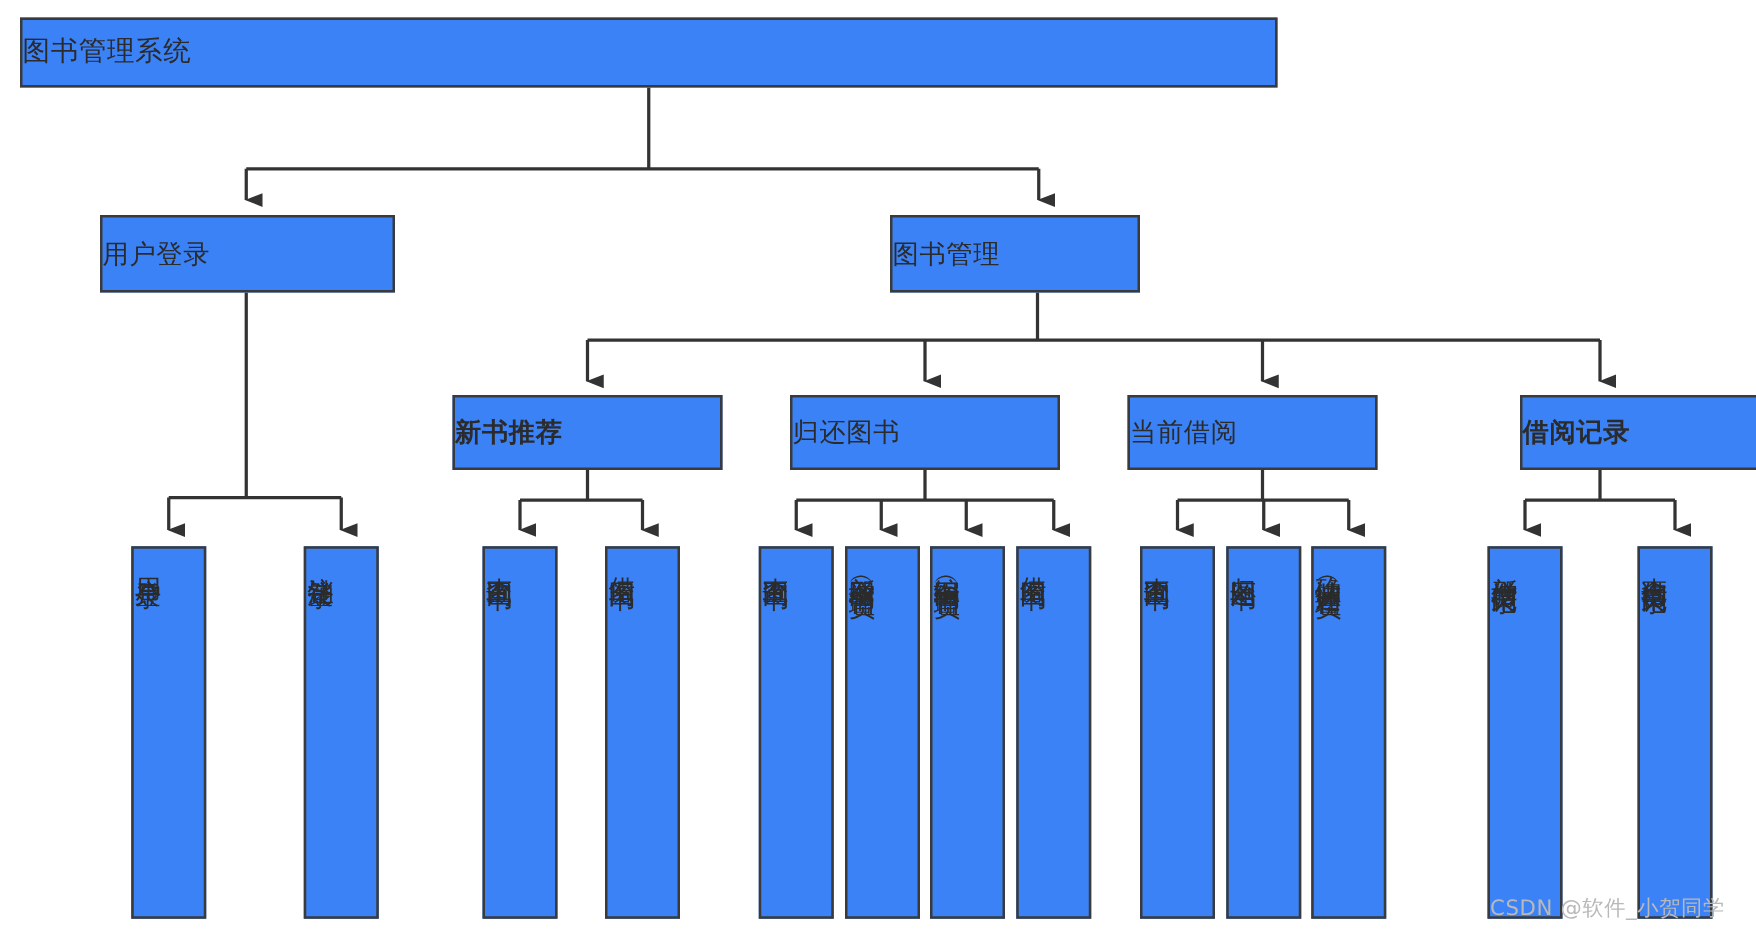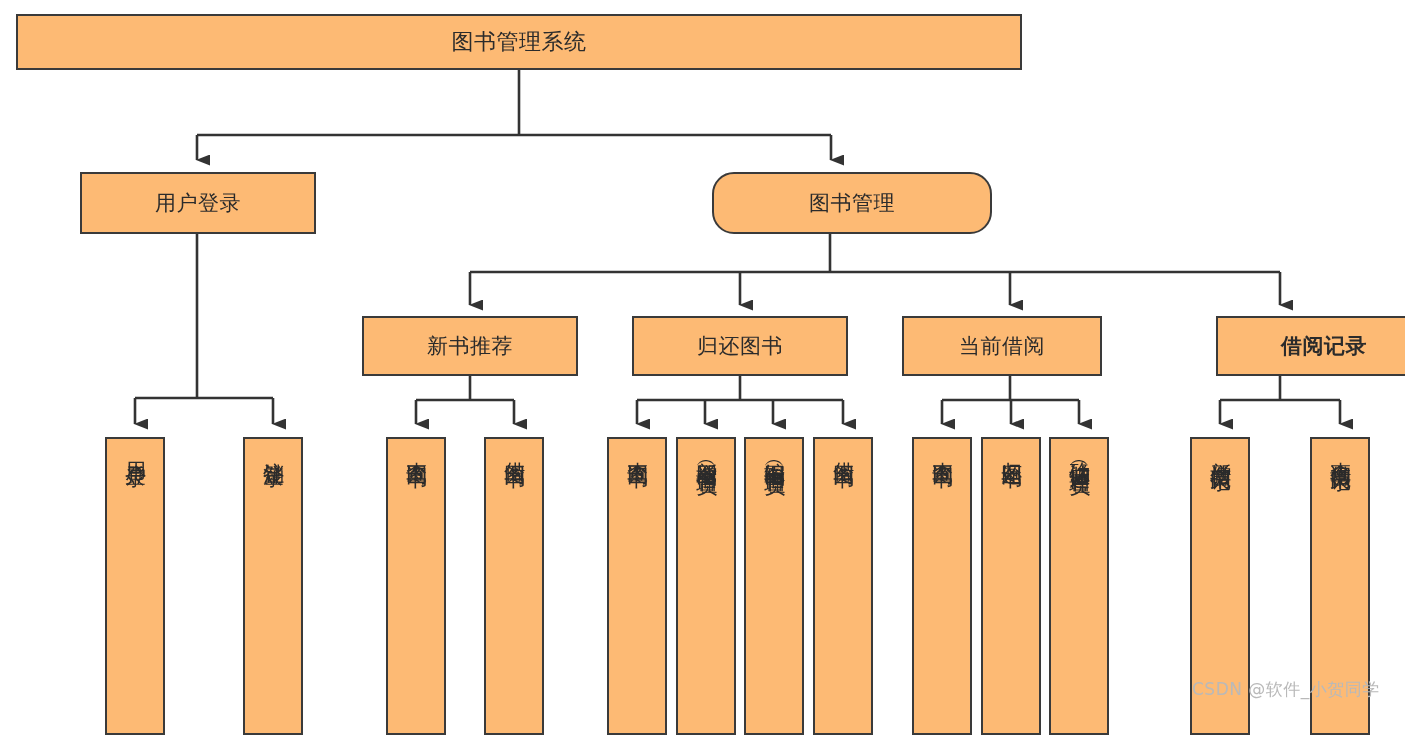--- a/index.html
+++ b/index.html
@@ -21,25 +21,24 @@
     position: absolute;
     left: 0;
     top: 0;
     width: 1405px;
     height: 747px;
     pointer-events: none;
   }
   .node {
     position: absolute;
     box-sizing: border-box;
-    background: #fdba74;
+    background: #3b82f6;
     border: 2px solid #3a3a3a;
     display: flex;
     align-items: center;
-    justify-content: center;
     color: #2b2b2b;
   }
   .node .label {
     display: block;
     text-align: center;
     line-height: 1.18;
     letter-spacing: 0.5px;
   }
   
   .node.horiz .label {
@@ -126,25 +125,25 @@
   </svg>
 
   <div class="node horiz root" style="left:16px; top:14px; width:1006px; height:56px;">
     <span class="label">图书管理系统</span>
   </div>
 
   <div class="node horiz" style="left:80px; top:172px; width:236px; height:62px;">
     <span class="label">用户登录</span>
   </div>
 
-  <div class="node horiz" style="left:712px; top:172px; width:280px; height:62px;border-radius:22px;">
+  <div class="node horiz" style="left:712px; top:172px; width:200px; height:62px;">
     <span class="label">图书管理</span>
   </div>
 
-  <div class="node horiz" style="left:362px; top:316px; width:216px; height:60px;">
+  <div class="node horiz" style="left:362px; top:316px; width:216px; height:60px;font-weight:bold;">
     <span class="label">新书推荐</span>
   </div>
 
   <div class="node horiz" style="left:632px; top:316px; width:216px; height:60px;">
     <span class="label">归还图书</span>
   </div>
 
   <div class="node horiz" style="left:902px; top:316px; width:200px; height:60px;">
     <span class="label">当前借阅</span>
   </div>
@@ -198,15 +197,15 @@
   </div>
 
   <div class="node vert" style="left:1190px; top:437px; width:60px; height:298px;">
     <span class="label">新增借阅记录</span>
   </div>
 
   <div class="node vert" style="left:1310px; top:437px; width:60px; height:298px;">
     <span class="label">查询借阅记录</span>
   </div>
 
-  <div class="watermark" style="left:1192px; top:678px;">CSDN @软件_小贺同学</div>
+  <div class="watermark" style="left:1192px; top:715px;">CSDN @软件_小贺同学</div>
 
 </div>
 
 </body></html>

